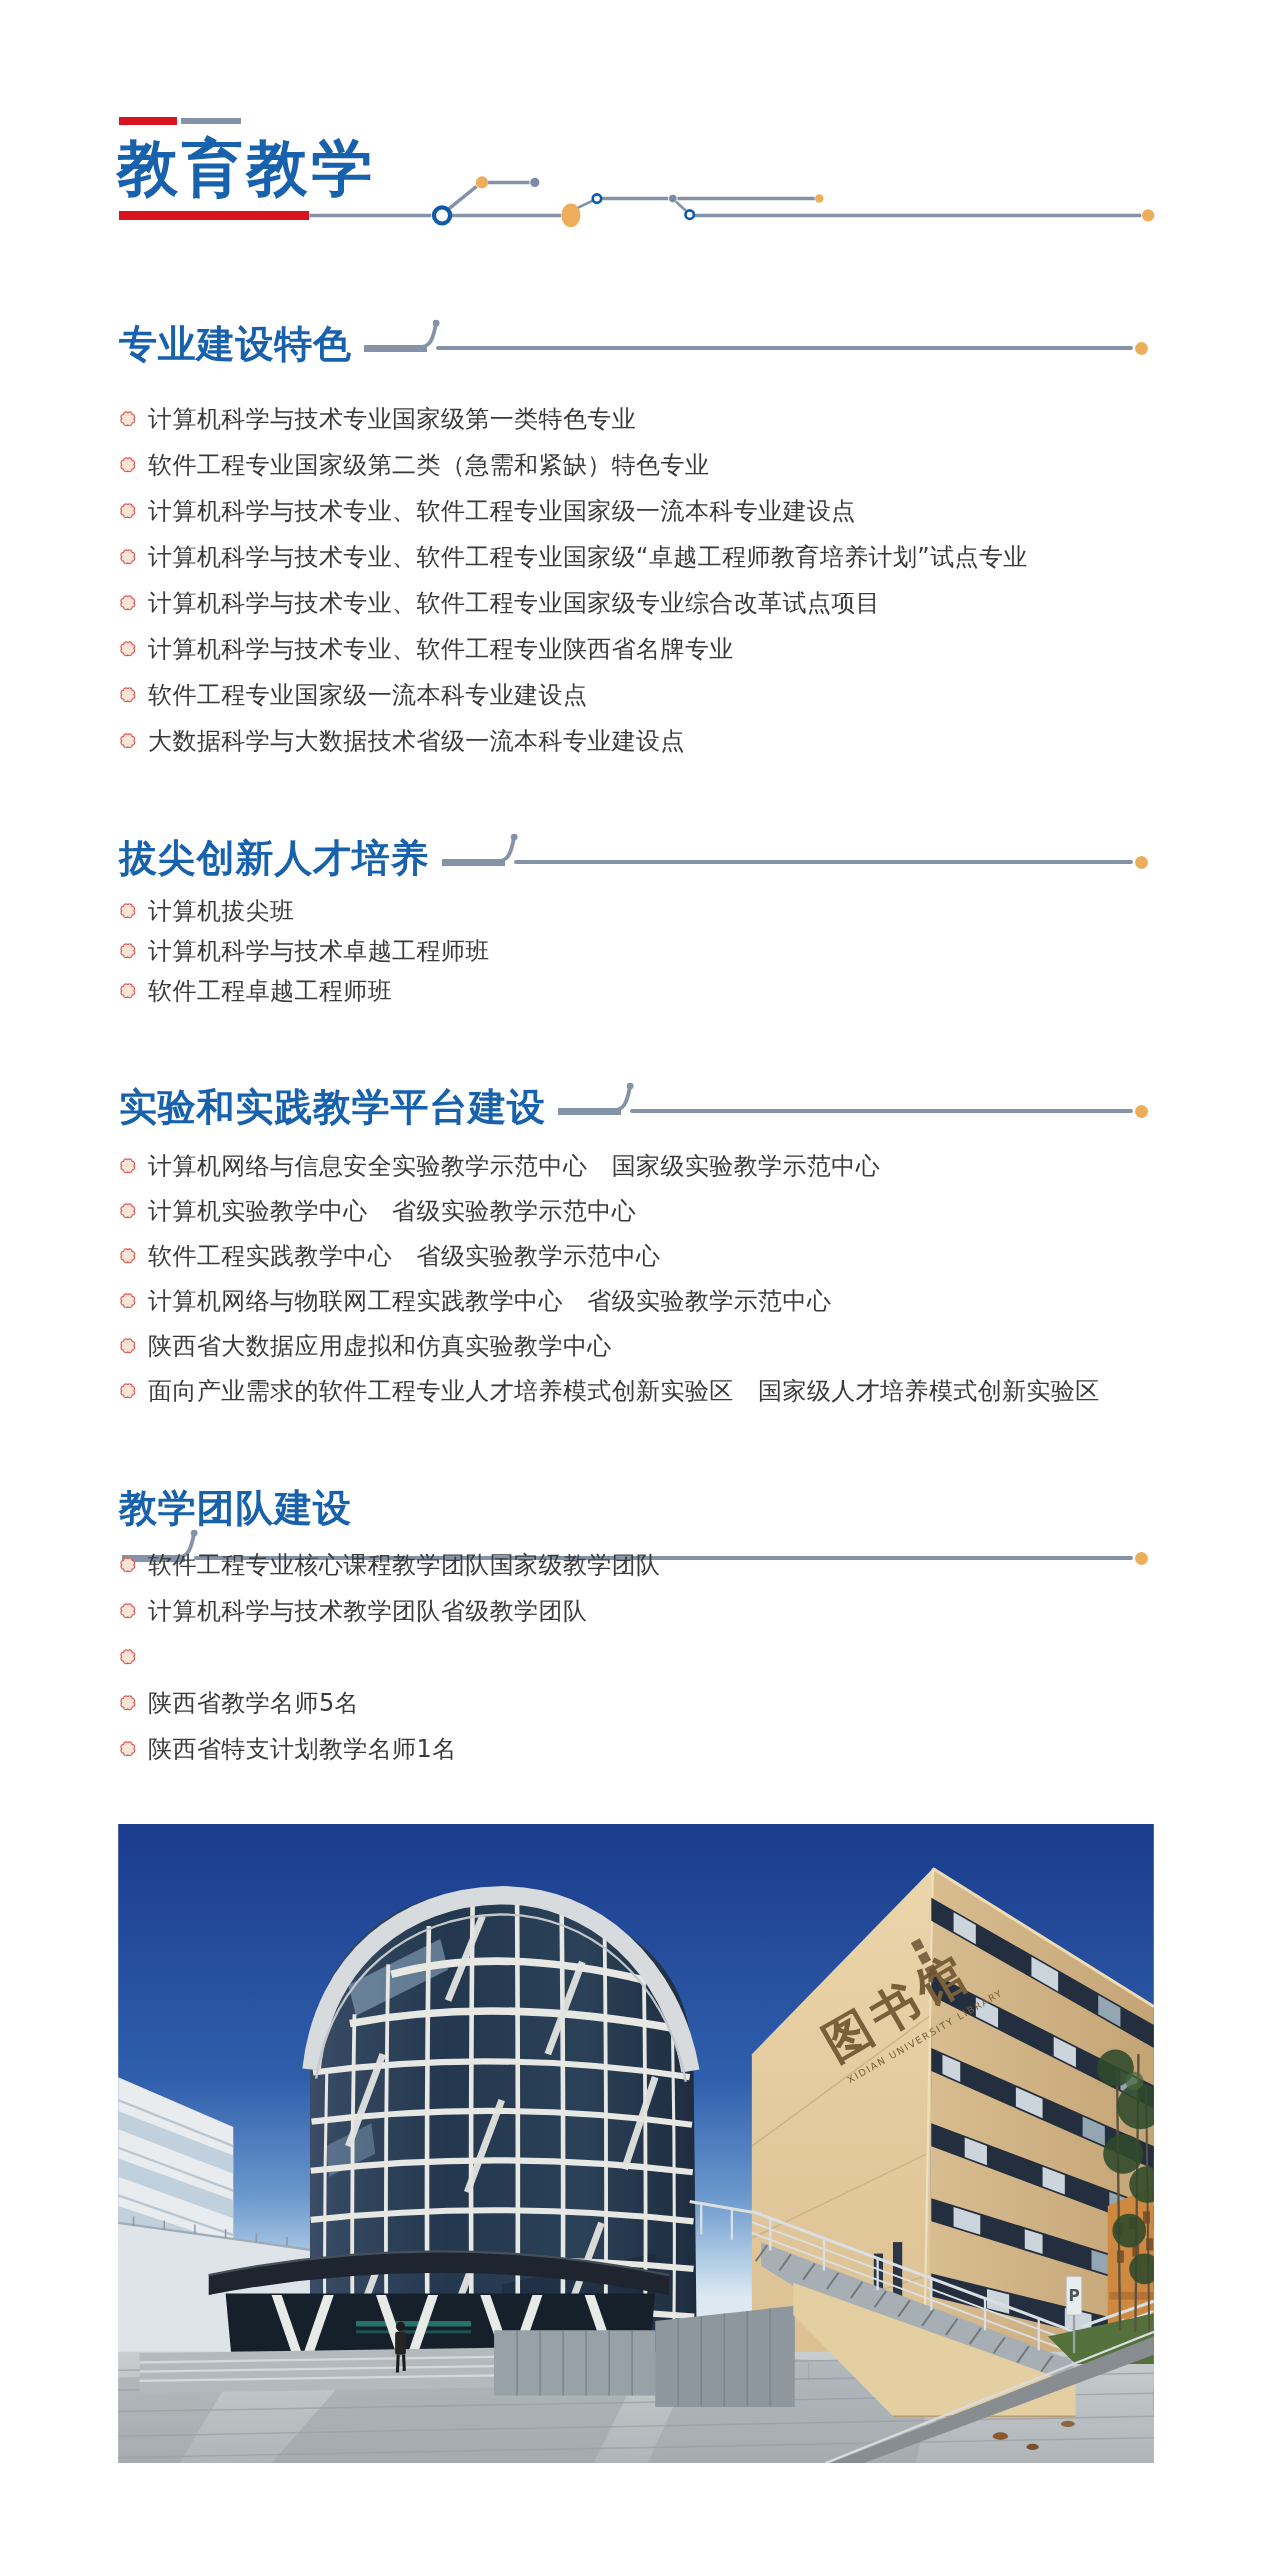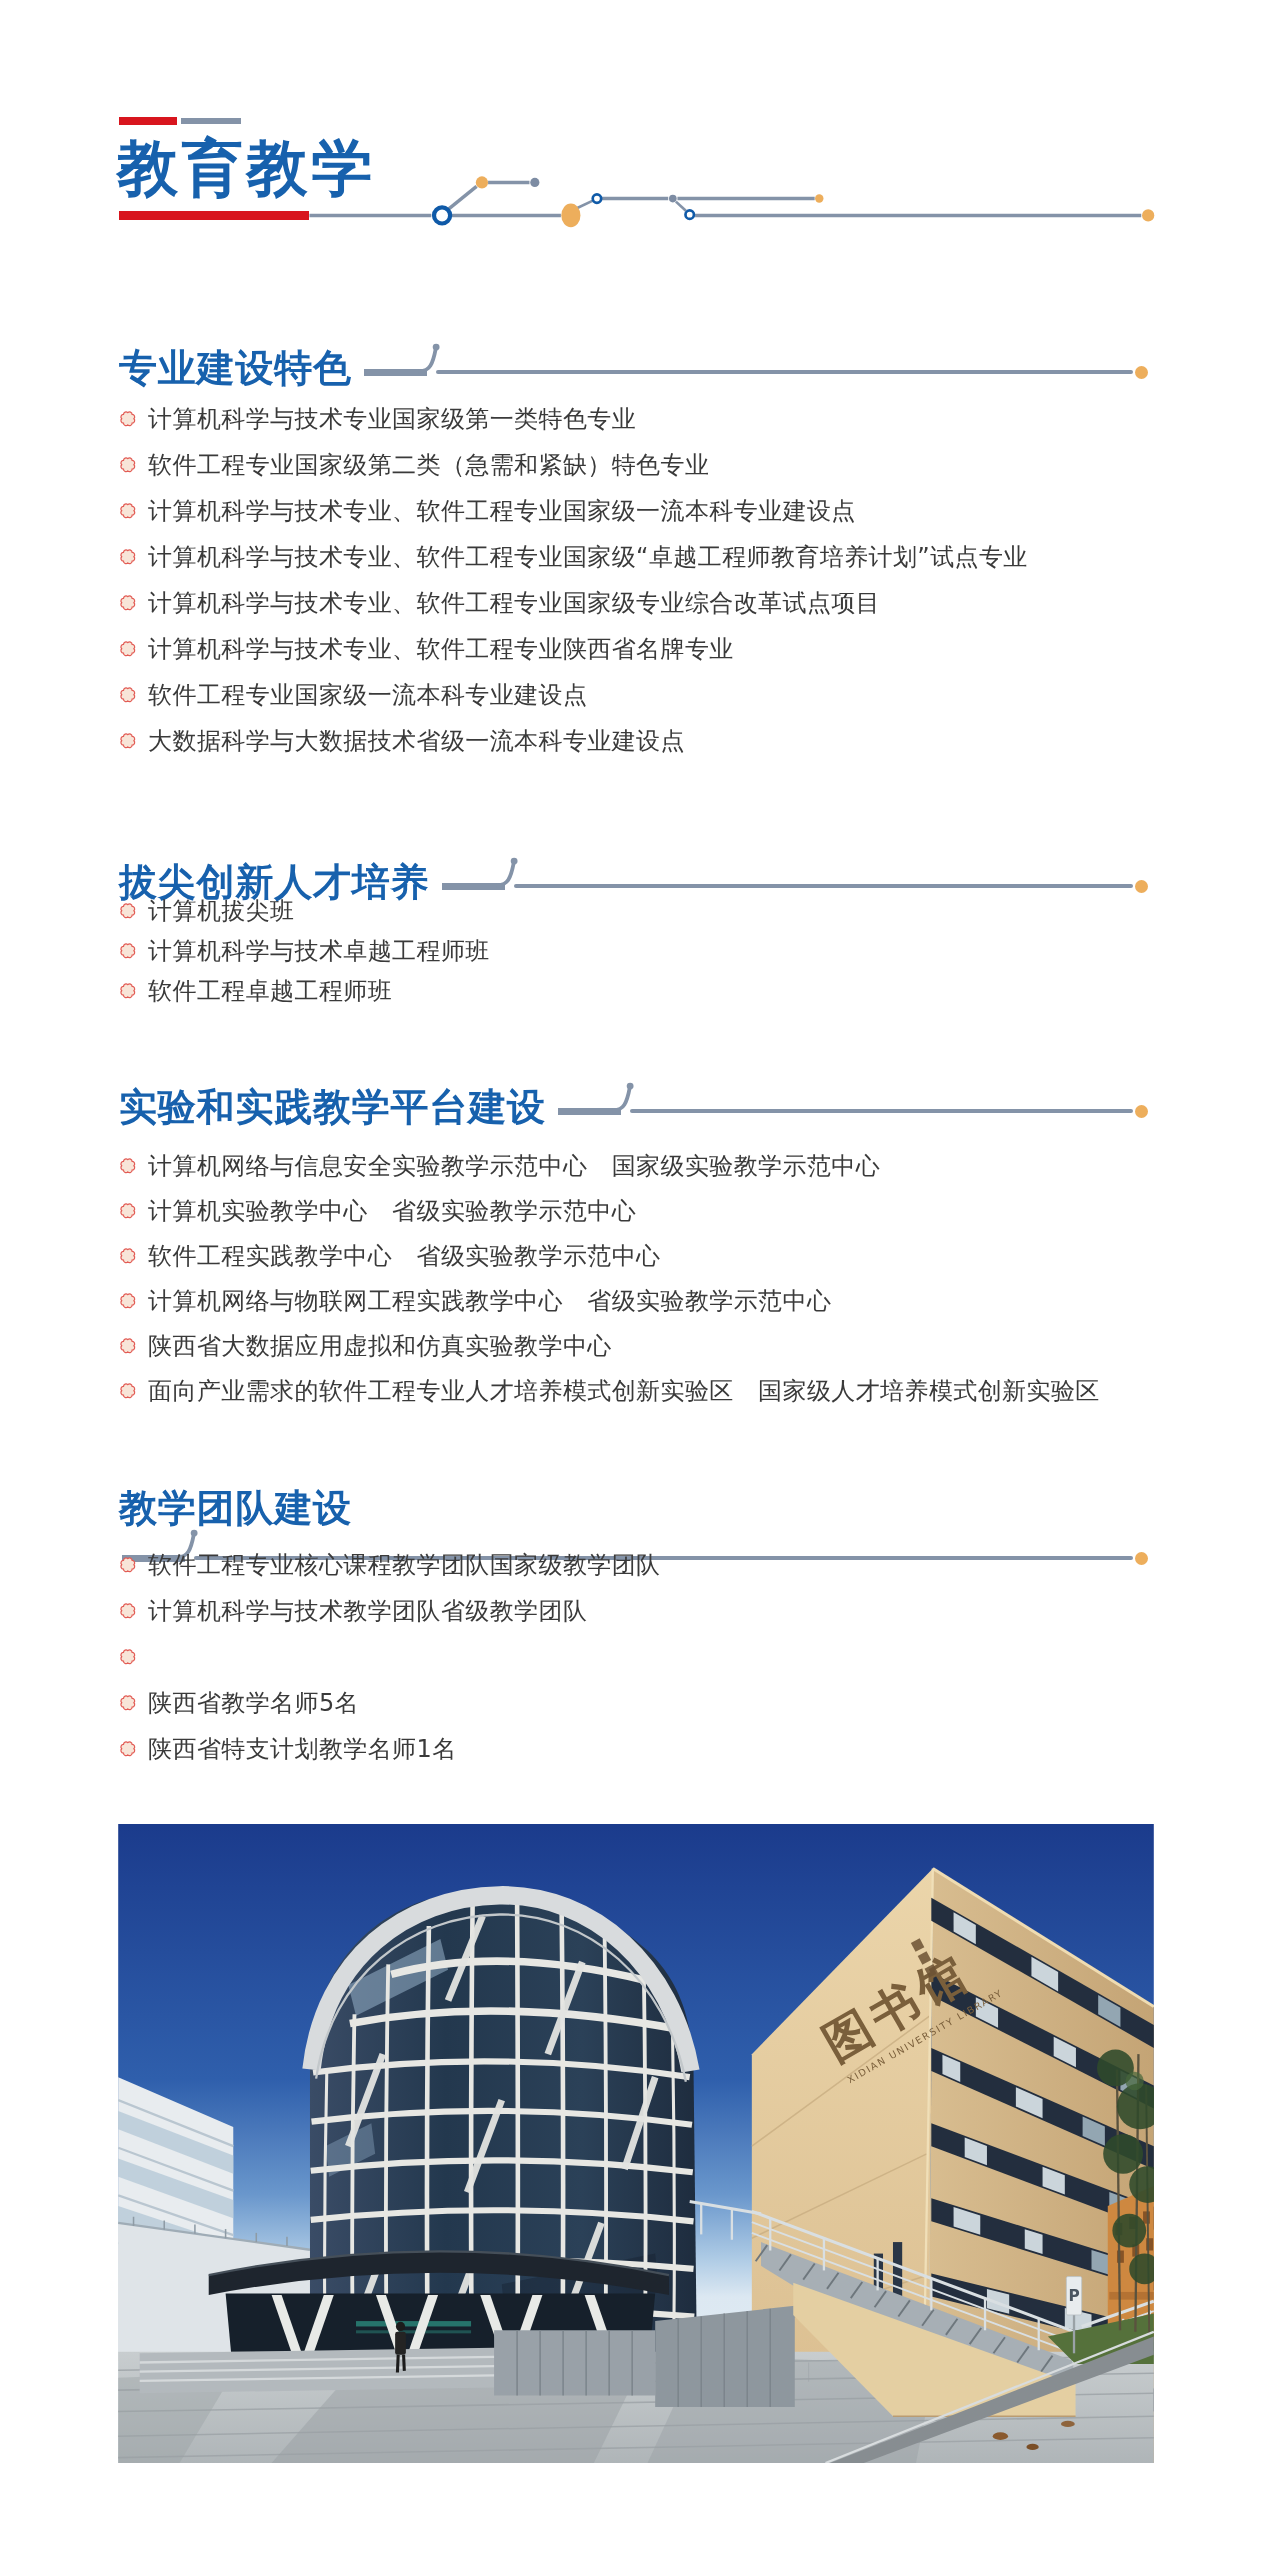--- a/index.html
+++ b/index.html
@@ -58,21 +58,21 @@
       <ellipse cx="744" cy="281" rx="12.5" ry="15.5" fill="#EDAE5C"></ellipse>
       <circle cx="778" cy="259" r="5.5" fill="#fff" stroke="#0F5AA8" stroke-width="3.5"></circle>
       <circle cx="877" cy="259" r="5" fill="#7D8CA3"></circle>
       <circle cx="899" cy="280" r="5.5" fill="#fff" stroke="#0F5AA8" stroke-width="3.5"></circle>
       <circle cx="1068" cy="259" r="5.5" fill="#EDAE5C"></circle>
       <circle cx="1497" cy="281" r="8" fill="#EDAE5C"></circle>
     </svg>
   </header>
 
   <section>
-    <div class="sec-head" style="top:345px;">
+    <div class="sec-head" style="top:321px;">
       <h2>专业建设特色</h2>
       <div class="sec-line">
         <span class="l-thick"></span>
         <svg class="l-hook" viewBox="0 0 44 46">
           <path d="M2,40 C15,39 19,31 23,10" stroke="#8493A8" stroke-width="5" fill="none" stroke-linecap="round"></path>
           <circle cx="23.5" cy="8" r="4.5" fill="#8493A8"></circle>
         </svg>
         <span class="l-thin"></span>
         <span class="l-dot"></span>
       </div>
@@ -123,21 +123,21 @@
         <li>
         <svg class="bullet" width="17.6" height="17.6" viewBox="0 0 23 23">
           <path d="M19.5,11.5 A3.3,3.3 0 0 1 17.16,17.16 A3.3,3.3 0 0 1 11.5,19.5 A3.3,3.3 0 0 1 5.84,17.16 A3.3,3.3 0 0 1 3.5,11.5 A3.3,3.3 0 0 1 5.84,5.84 A3.3,3.3 0 0 1 11.5,3.5 A3.3,3.3 0 0 1 17.16,5.84 A3.3,3.3 0 0 1 19.5,11.5 Z" fill="#F8E5D8" stroke="#E25C55" stroke-width="1.6"></path>
         </svg>
         <span class="li-text">大数据科学与大数据技术省级一流本科专业建设点</span>
       </li>
       </ul>
   </section>
 
   <section>
-    <div class="sec-head" style="top:835px;margin-top:24px;">
+    <div class="sec-head" style="top:835px;">
       <h2>拔尖创新人才培养</h2>
       <div class="sec-line">
         <span class="l-thick"></span>
         <svg class="l-hook" viewBox="0 0 44 46">
           <path d="M2,40 C15,39 19,31 23,10" stroke="#8493A8" stroke-width="5" fill="none" stroke-linecap="round"></path>
           <circle cx="23.5" cy="8" r="4.5" fill="#8493A8"></circle>
         </svg>
         <span class="l-thin"></span>
         <span class="l-dot"></span>
       </div>

